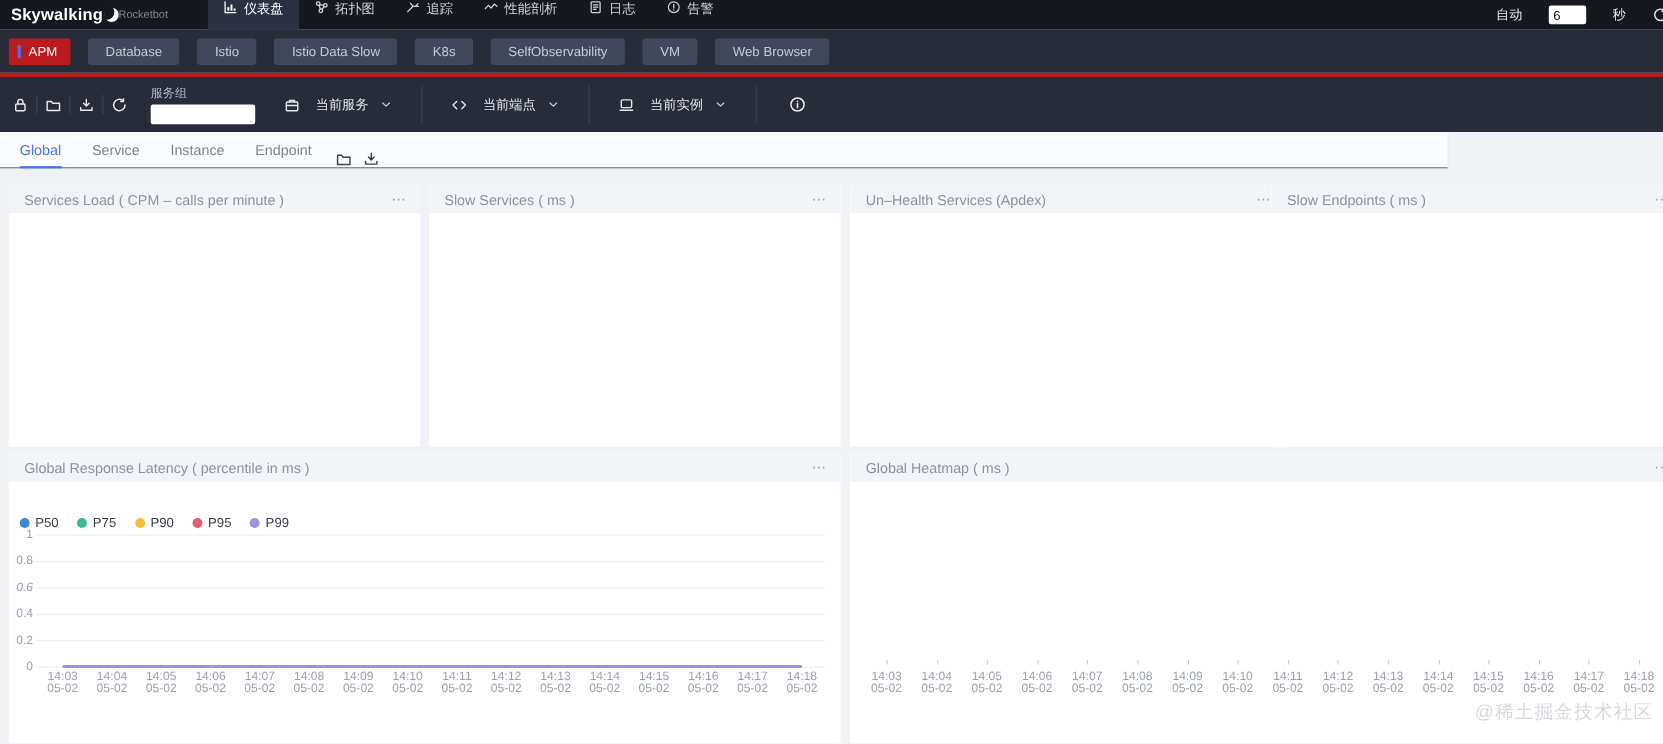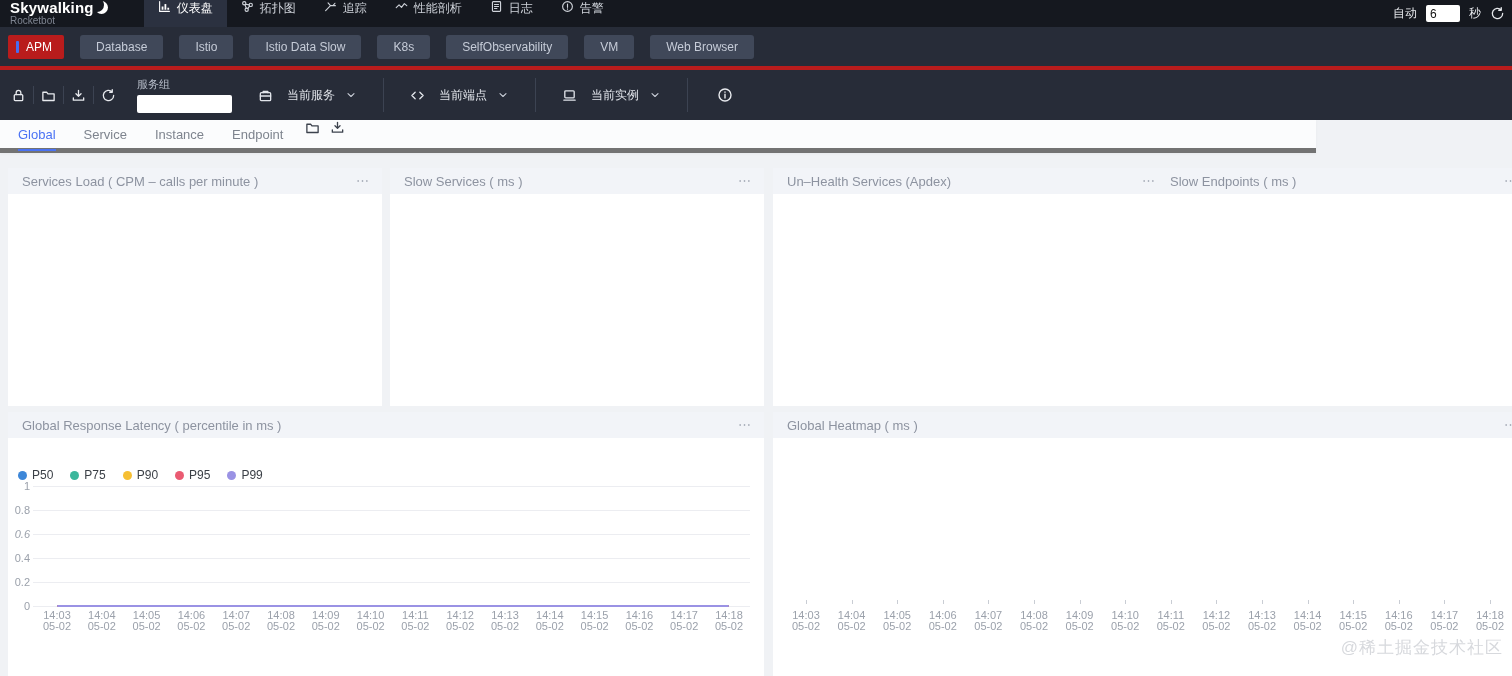--- a/index.html
+++ b/index.html
@@ -2,33 +2,33 @@
 <html><head>
 <meta charset="utf-8">
 <style>
   * { margin:0; padding:0; box-sizing:border-box; }
   html,body { width:1512px; height:676px; overflow:hidden; }
   body { font-family:"Liberation Sans", sans-serif; background:#f0f2f5; position:relative; }
 
   
   .navbar { position:absolute; left:0; top:0; width:1512px; height:27px; background:#15181f;
             display:flex; align-items:center; z-index:30; }
-  .logo { display:flex; flex-direction:column; margin-left:10px; line-height:11px; }
+  .logo { display:flex; flex-direction:row; margin-left:10px; line-height:11px; }
   .logo-line1 { display:flex; align-items:center; }
   .logo-title { color:#fff; font-size:15px; font-weight:bold; letter-spacing:.2px; }
   .logo-crescent { width:13px; height:13px; margin-left:1px; position:relative; overflow:hidden; }
   .logo-crescent:before { content:""; position:absolute; inset:0; background:#fff; border-radius:50%; }
   .logo-crescent:after { content:""; position:absolute; left:-5px; top:-3px; width:14px; height:14px;
             background:#15181f; border-radius:50%; }
   .logo-sub { color:#7e8490; font-size:10px; margin-top:1px; }
   .nav-menu { display:flex; align-items:stretch; height:27px; margin-left:36px; }
   .nav-item { display:flex; align-items:flex-start; gap:6px; padding:0 14px; color:#cfd3da; font-size:12px; cursor:pointer; }
   .nav-item.active { background:#2b3140; color:#fff; }
   .nav-item svg { display:block; }
-  .nav-right { margin-left:auto; display:flex; align-items:center; gap:9px; padding-right:12px; }
+  .nav-right { margin-left:auto; display:flex; align-items:center; gap:24px; padding-right:0; }
   .auto-label, .unit-label { color:#e6e8ec; font-size:12px; }
   .auto-input { width:34px; height:17px; border:none; border-radius:2px; background:#fff; color:#111;
             font-size:12px; padding:0 4px; font-family:"Liberation Sans",sans-serif; }
   .nav-refresh { width:16px; height:16px; color:#e6e8ec; margin-right:-6px; }
 
   
   .chips-row { position:absolute; left:0; top:27px; width:1512px; height:39px; background:#272c38;
             display:flex; align-items:center; z-index:29; }
   .chip { height:24px; display:flex; align-items:center; padding:0 16px; margin-left:16px; border-radius:3px;
             background:#404859; color:#c6ccd8; font-size:12px; cursor:pointer; white-space:nowrap; }
@@ -50,21 +50,21 @@
   .selector-group { display:flex; align-items:center; margin-left:26px; color:#e2e5eb; cursor:pointer; }
   .selector-group .sel-icon { color:#e2e5eb; display:flex; }
   .selector-label { font-size:12px; margin:0 10px 0 14px; white-space:nowrap; }
   .chev { color:#cdd2db; display:flex; }
   .group-sep { width:1px; height:34px; background:#3c4352; margin-left:26px; }
   .info-btn { width:30px; height:30px; display:flex; align-items:center; justify-content:center;
             color:#e8eaee; margin-left:22px; cursor:pointer; }
 
   
   .view-tabs { position:absolute; left:0; top:120px; width:1316px; height:33px; background:#fbfcfd;
-            border-bottom:5px solid #737373; display:flex; align-items:flex-start; z-index:27;
+            border-bottom:1px solid #737373; display:flex; align-items:flex-end; z-index:27;
             box-shadow:0 1px 3px rgba(0,0,0,.04); }
   .vtab { position:relative; height:33px; display:flex; align-items:center; margin-left:28px;
             font-size:13px; color:#7e848e; cursor:pointer; }
   .vtab:first-child { margin-left:18px; }
   .vtab.active { color:#4a72f4; }
   .vtab.active:after { content:""; position:absolute; left:0; right:0; bottom:0; height:2px; background:#4a72f4; }
   .vtab-tools { display:flex; align-items:center; gap:10px; margin-left:22px; color:#3c424d; }
   .vtab-tools .tbtn { cursor:pointer; display:flex; }
 
   

